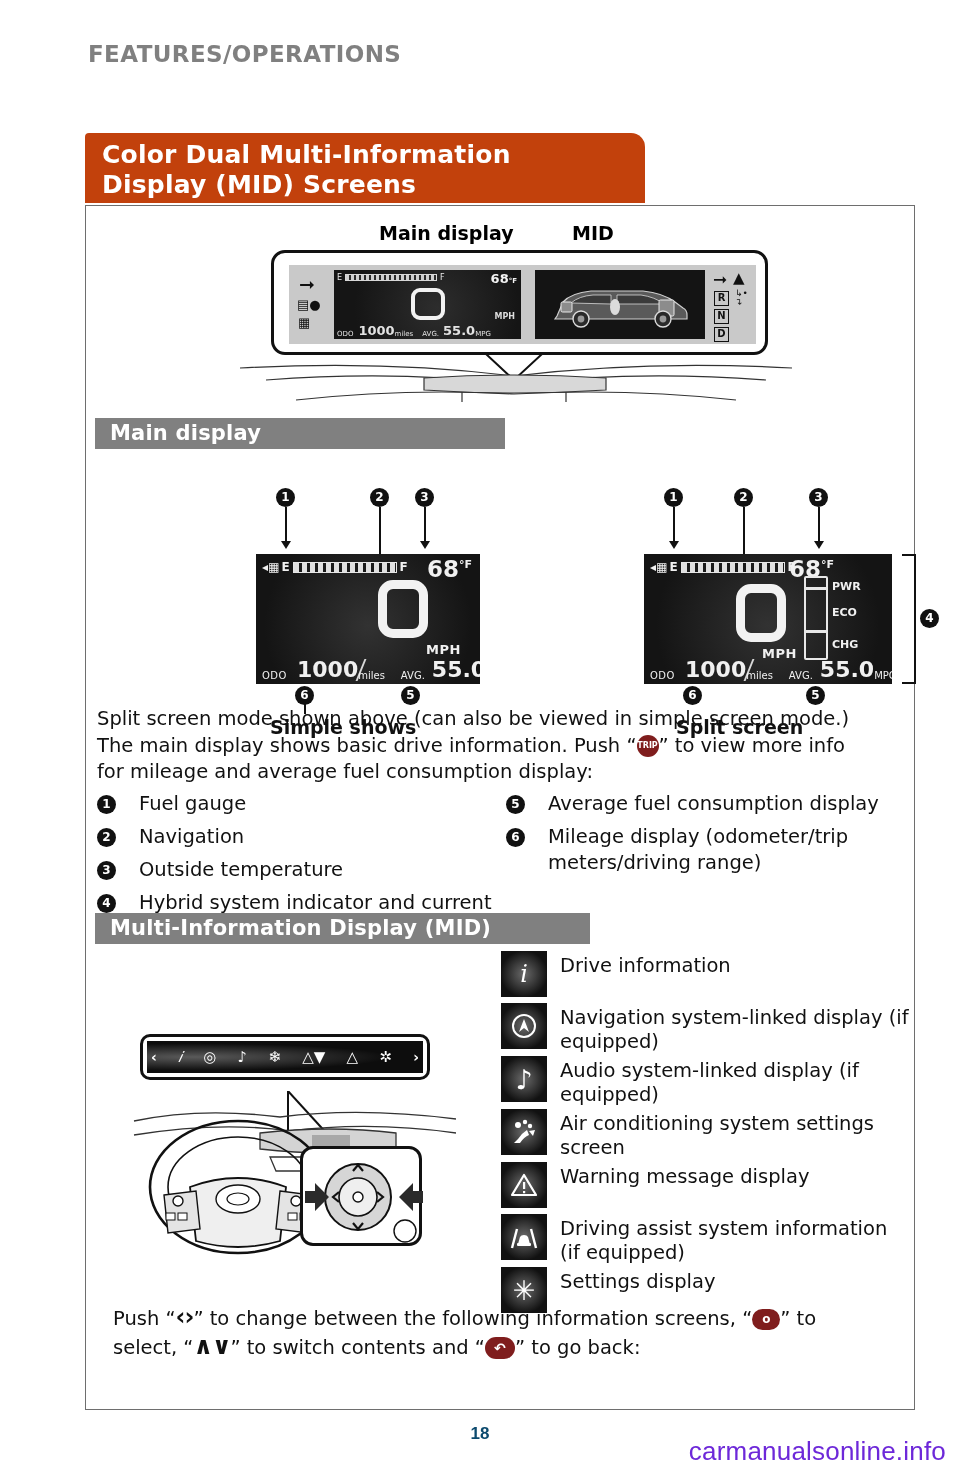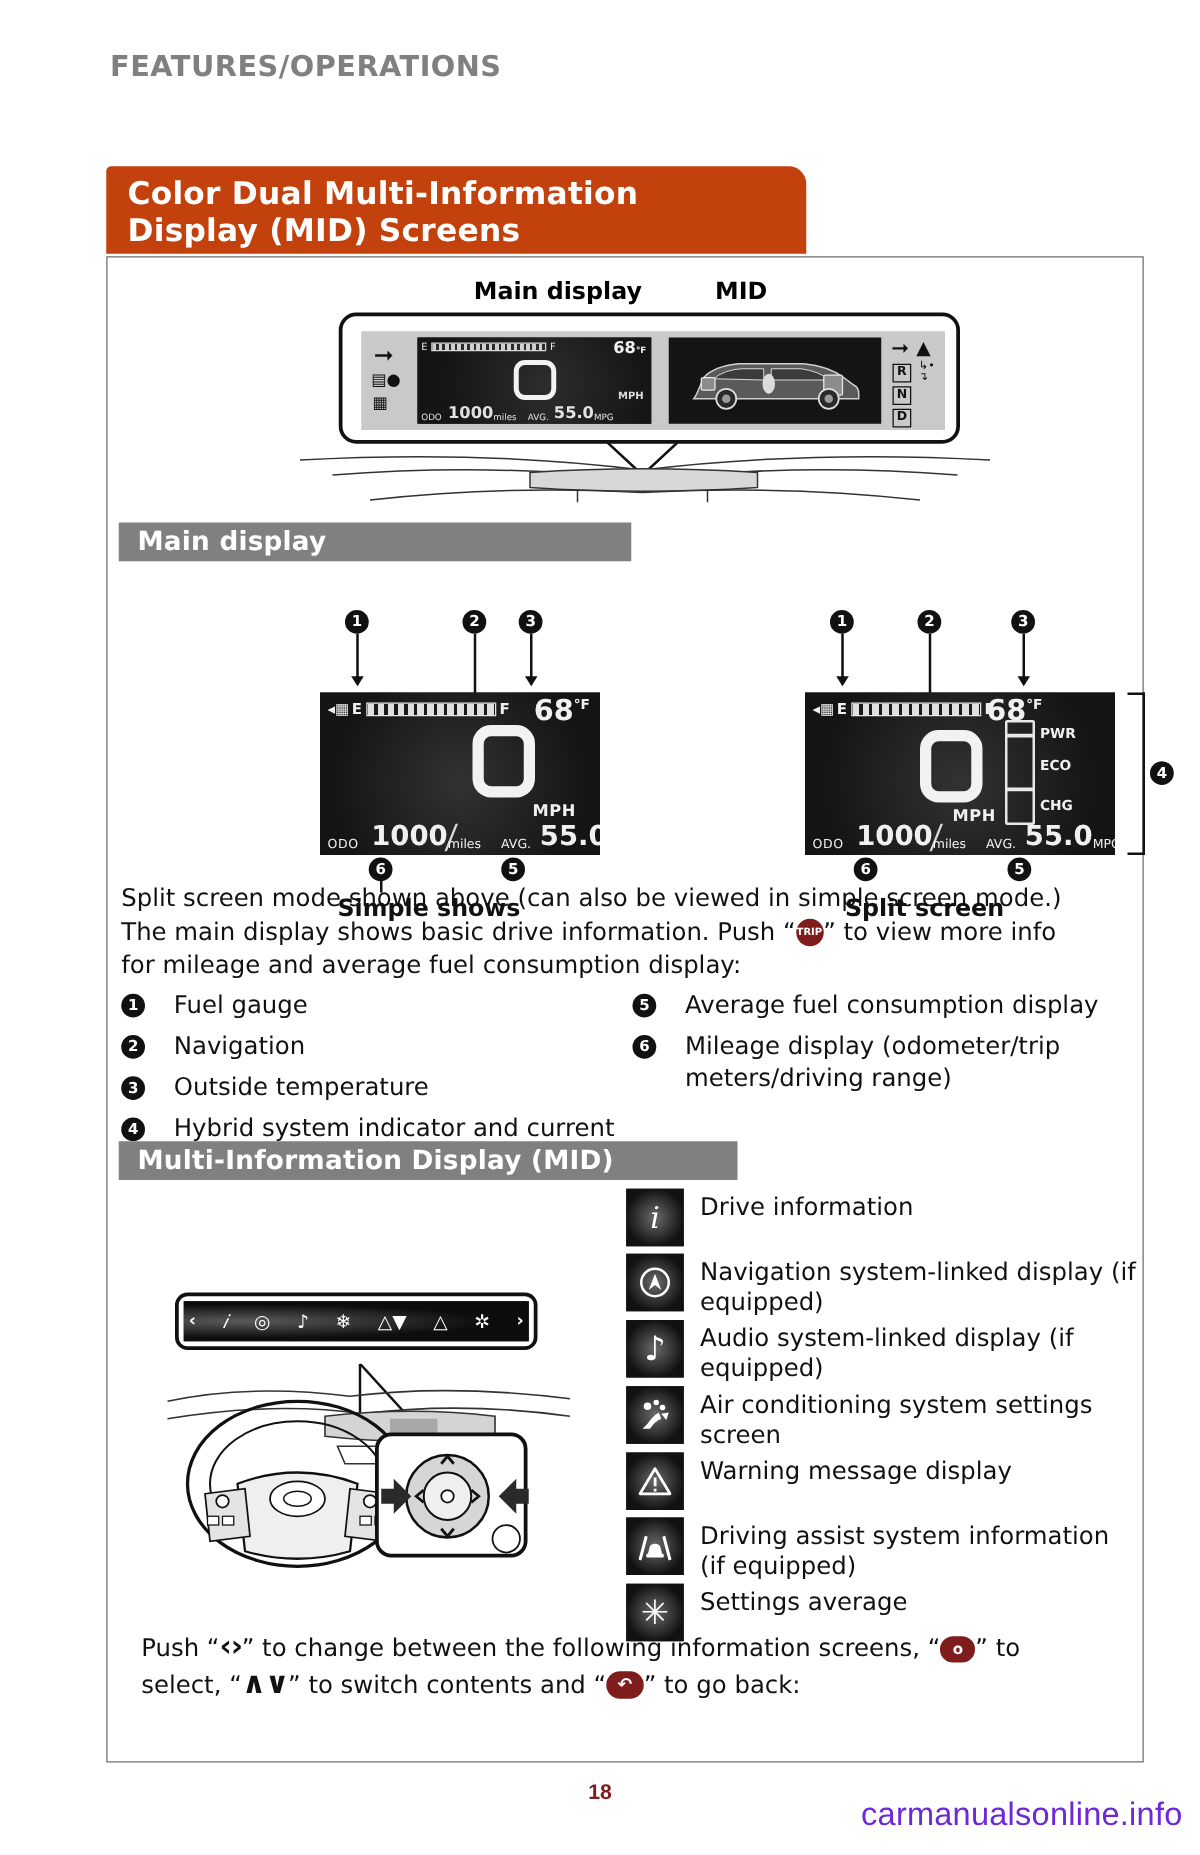--- a/index.html
+++ b/index.html
@@ -409,21 +409,21 @@
   #para-push  { left: 11px; top: 1098px; width: 812px; margin-left: 16px; }
   #para-more  { left: 11px; top: 1160px; width: 812px; }
   .chev-pair { font-size: 24px; font-weight: bold; letter-spacing: -1px; }
 
   
   .page-number {
     position: absolute;
     left: 0; right: 0; top: 1424px;
     text-align: center;
     font-family: "Liberation Sans", sans-serif;
-    font-size: 17px; font-weight: bold; color: #7f1d1d;
+    font-size: 17px; font-weight: bold; color: #0c4a6e;
   }
   .watermark {
     position: absolute;
     right: 14px; top: 1436px;
     font-family: "Liberation Sans", sans-serif;
     font-size: 26px;
     color: #6d28d9;
     letter-spacing: .2px;
     text-align: center;
   }
@@ -764,21 +764,21 @@
           <rect x="9" y="21" width="14" height="3" rx="1" fill="#fff"></rect>
         </svg>
       </div>
       <div class="mid-label">Driving assist system information (if equipped)</div>
     </div>
 
     <div class="mid-row">
       <div class="mid-icon">
           <span style="font-size:27px;">✳</span>
         </div>
-      <div class="mid-label">Settings average</div>
+      <div class="mid-label">Settings display</div>
     </div>
 
   </div>
 
   <div class="body-text" id="para-push">
     <span>Push “</span><span class="chev-pair">‹›</span><span>” to change between the following information screens, “</span><span class="inline-btn btn-ok">o</span><span>” to</span><br>
     <span>select, “</span><span class="chev-pair">∧∨</span><span>” to switch contents and “</span><span class="inline-btn btn-back">↶</span><span>” to go back:</span>
   </div>
 
 

